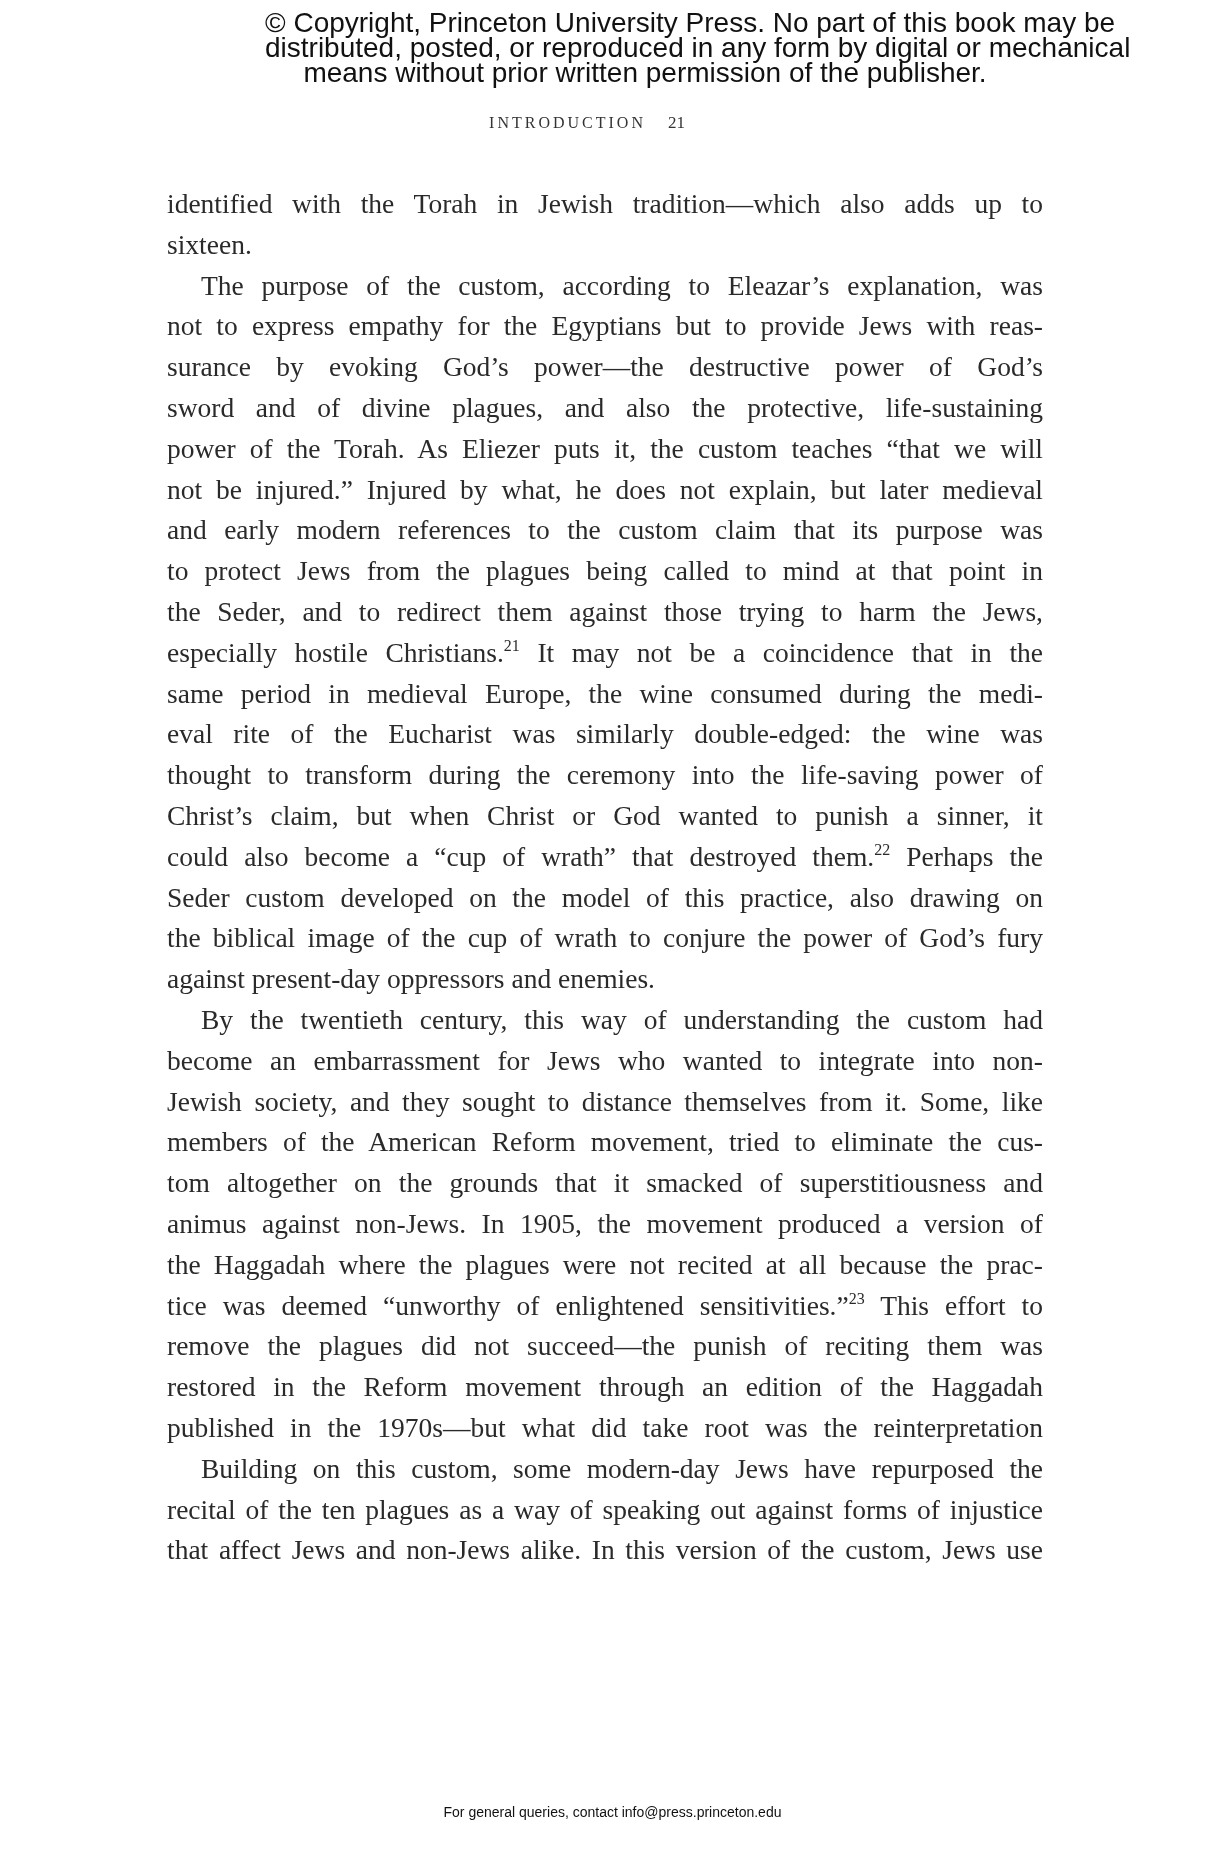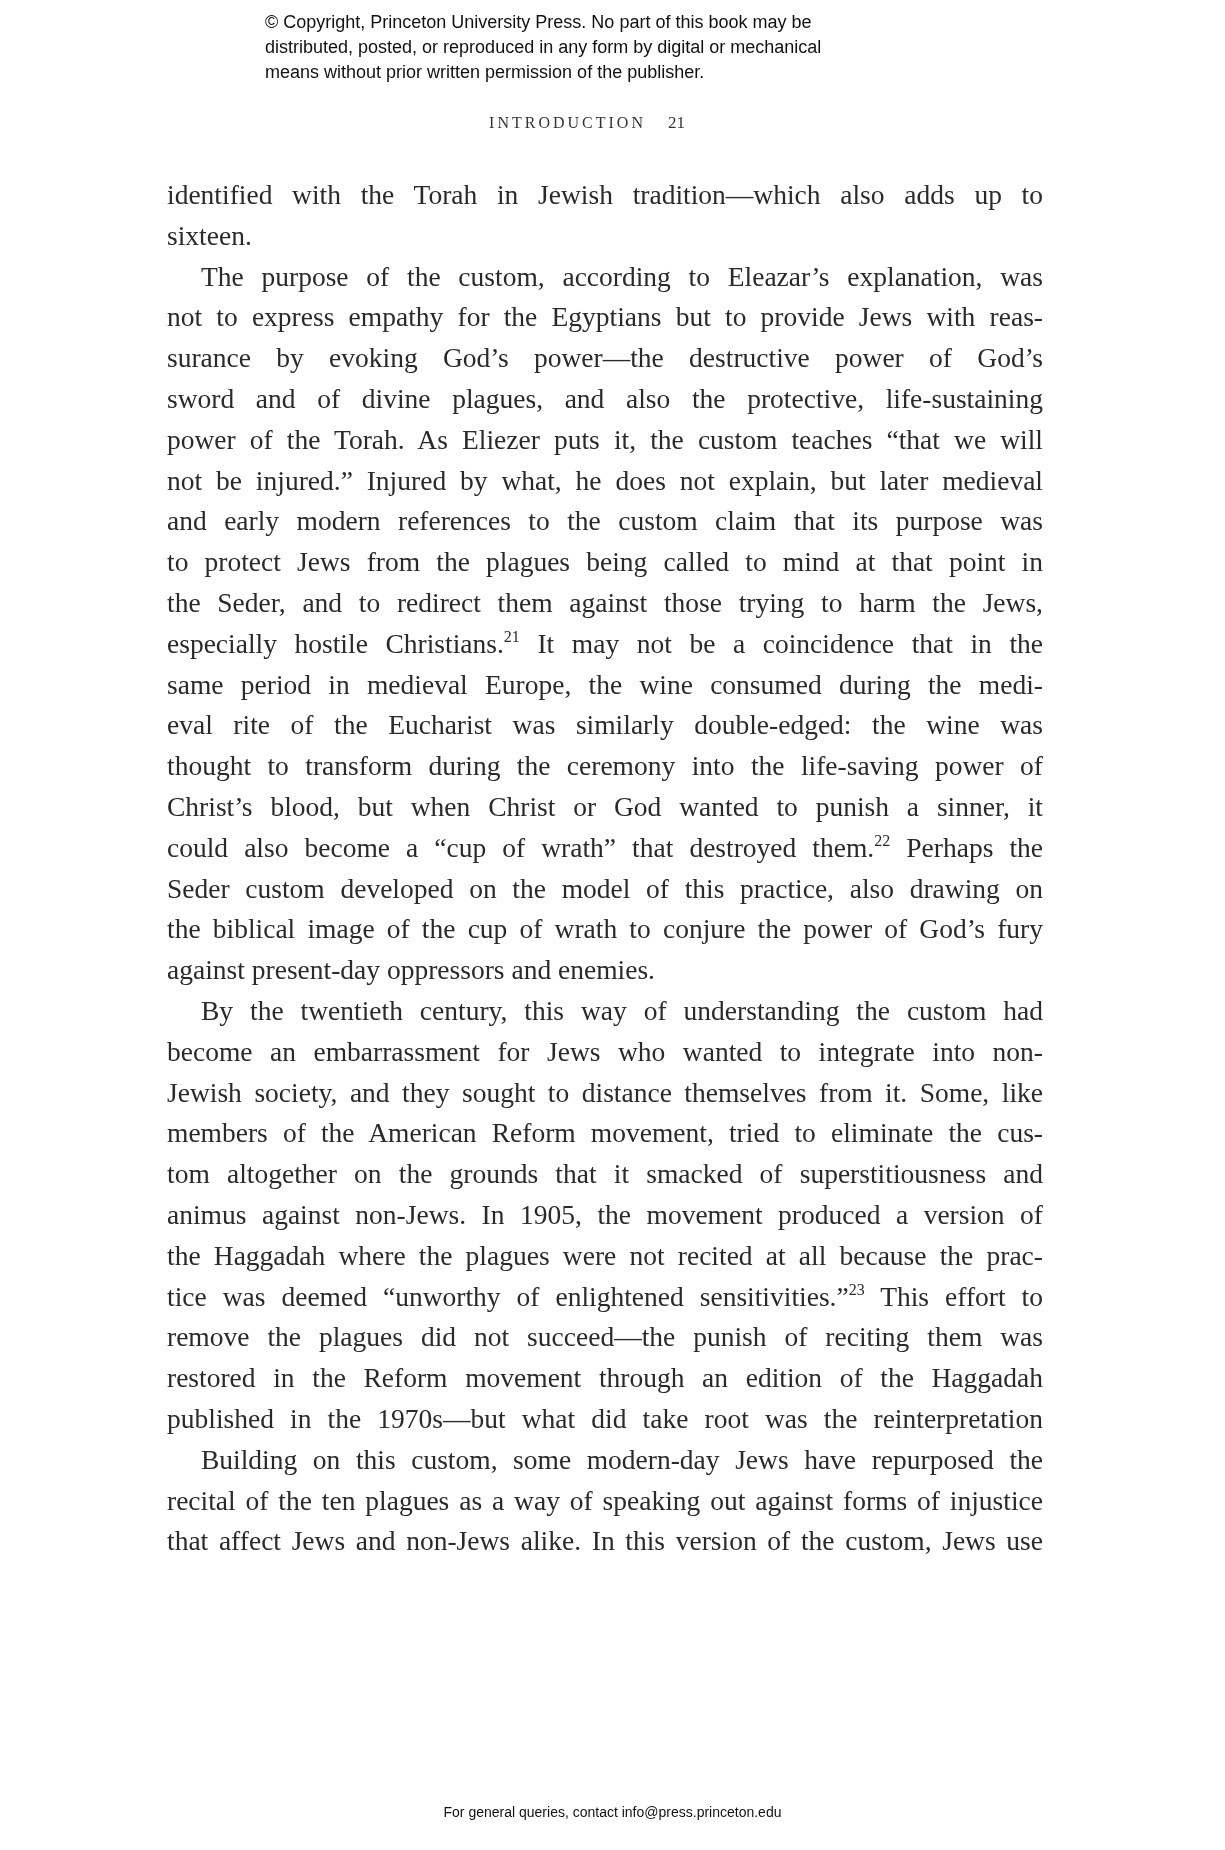--- a/index.html
+++ b/index.html
@@ -1,29 +1,30 @@
 <!DOCTYPE html>
 <html><head>
 <meta charset="utf-8">
 <style>
   html, body { margin: 0; padding: 0; background: #ffffff; }
   body { width: 1225px; height: 1850px; position: relative; overflow: hidden; }
   .copyright {
     position: absolute; left: 265px; top: 10px; width: 760px;
-    font-family: "Liberation Sans", sans-serif; font-size: 18px; line-height: 25px;
+    font-family: "Liberation Sans", sans-serif; font-size: 28px; line-height: 25px;
     color: #111111;
+    text-align: center;
   }
   .copyright div { white-space: nowrap; }
   .running-head {
     position: absolute; left: 0; top: 113px; width: 1174px; text-align: center;
     font-family: "Liberation Serif", serif; font-size: 16px; letter-spacing: 3px; color: #333333;
   }
   .running-head .num { margin-left: 22px; letter-spacing: 0; font-size: 17px; }
   .body-text {
-    position: absolute; left: 167px; top: 175px; width: 876px;
+    position: absolute; left: 167px; top: 184px; width: 876px;
     font-family: "Liberation Serif", serif; font-size: 27.5px; line-height: 40.8px;
     color: #2a2a2a;
   }
   .line { white-space: nowrap; text-align: justify; text-align-last: justify; height: 40.8px; }
   .line.last { text-align-last: left; }
   .line.indent { padding-left: 34px; }
   sup { font-size: 16px; line-height: 0; vertical-align: 11px; }
   .footer {
     position: absolute; left: 0; top: 1804px; width: 1225px; text-align: center;
     font-family: "Liberation Sans", sans-serif; font-size: 14px; color: #111111;
@@ -51,21 +52,21 @@
     <div class="line"><span>sword and of divine plagues, and also the protective, life-sustaining</span></div>
     <div class="line"><span>power of the Torah. As Eliezer puts it, the custom teaches “that we will</span></div>
     <div class="line"><span>not be injured.” Injured by what, he does not explain, but later medieval</span></div>
     <div class="line"><span>and early modern references to the custom claim that its purpose was</span></div>
     <div class="line"><span>to protect Jews from the plagues being called to mind at that point in</span></div>
     <div class="line"><span>the Seder, and to redirect them against those trying to harm the Jews,</span></div>
     <div class="line"><span>especially hostile Christians.</span><sup>21</sup><span> It may not be a coincidence that in the</span></div>
     <div class="line"><span>same period in medieval Europe, the wine consumed during the medi-</span></div>
     <div class="line"><span>eval rite of the Eucharist was similarly double-edged: the wine was</span></div>
     <div class="line"><span>thought to transform during the ceremony into the life-saving power of</span></div>
-    <div class="line"><span>Christ’s blood, but when Christ or God wanted to punish a sinner, it</span></div>
+    <div class="line"><span>Christ’s claim, but when Christ or God wanted to punish a sinner, it</span></div>
     <div class="line"><span>could also become a “cup of wrath” that destroyed them.</span><sup>22</sup><span> Perhaps the</span></div>
     <div class="line"><span>Seder custom developed on the model of this practice, also drawing on</span></div>
     <div class="line"><span>the biblical image of the cup of wrath to conjure the power of God’s fury</span></div>
     <div class="line last"><span>against present-day oppressors and enemies.</span></div>
     <div class="line indent"><span>By the twentieth century, this way of understanding the custom had</span></div>
     <div class="line"><span>become an embarrassment for Jews who wanted to integrate into non-</span></div>
     <div class="line"><span>Jewish society, and they sought to distance themselves from it. Some, like</span></div>
     <div class="line"><span>members of the American Reform movement, tried to eliminate the cus-</span></div>
     <div class="line"><span>tom altogether on the grounds that it smacked of superstitiousness and</span></div>
     <div class="line"><span>animus against non-Jews. In 1905, the movement produced a version of</span></div>

